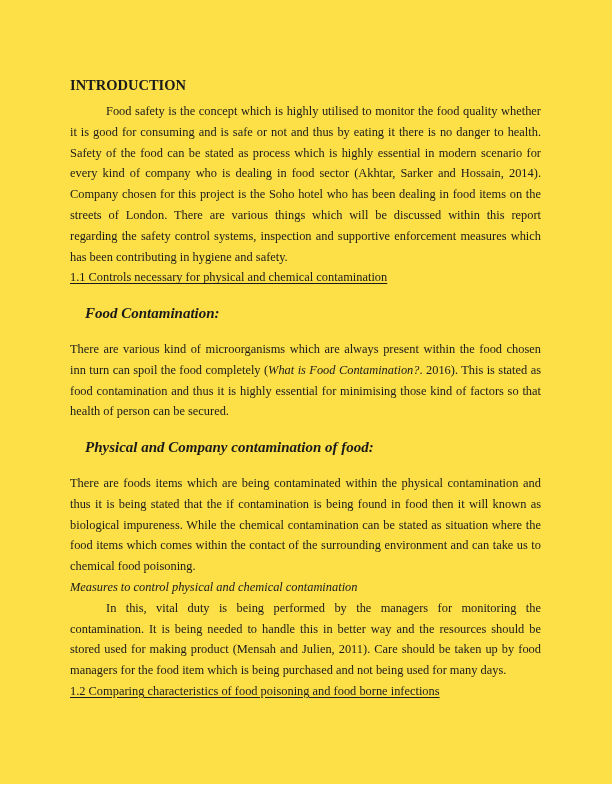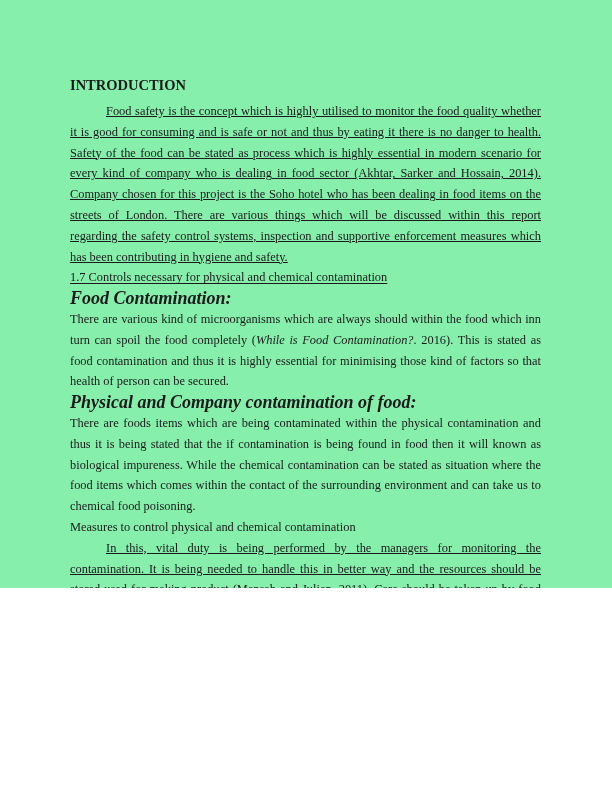--- a/index.html
+++ b/index.html
@@ -3,22 +3,22 @@
 <meta charset="utf-8">
 <style>
   html, body {
     margin: 0;
     padding: 0;
     background: #ffffff;
   }
   .page {
     position: relative;
     width: 612px;
-    height: 588px;
-    background: #86efac;
+    height: 784px;
+    background: #fde047;
     overflow: hidden;
     font-family: "Liberation Serif", "DejaVu Serif", serif;
     color: #1a1a1a;
   }
   .content {
     position: absolute;
     top: 76px;
     left: 70px;
     width: 471px;
   }
@@ -36,55 +36,55 @@
     font-size: 12.4px;
     line-height: 20.8px;
     font-weight: normal;
     text-decoration: underline;
     text-underline-offset: 2px;
     margin: 0;
   }
   .h-underline.spaced {
   }
   .sub-bold-italic {
-    font-size: 18px;
+    font-size: 15px;
     line-height: 20.8px;
     font-weight: bold;
     font-style: italic;
-    margin: 0;
+    margin: 15px;
   }
   .sub-italic {
     font-size: 12.4px;
     line-height: 20.8px;
     font-weight: normal;
+    font-style: italic;
     margin: 0;
   }
   .body-para {
     font-size: 12.4px;
     line-height: 20.8px;
     text-align: justify;
     margin: 0;
   }
   .body-para.indent {
     text-indent: 36px;
-    text-decoration: underline;
   }
   .seg-italic {
     font-style: italic;
   }
 </style>
 </head>
 <body>
 
 <div class="page">
   <div class="content">
       <div class="h-major">INTRODUCTION</div>
       <p class="body-para indent"><span>Food safety is the concept which is highly utilised to monitor the food quality whether it is good for consuming and is safe or not and thus by eating it there is no danger to health. Safety of the food can be stated as process which is highly essential in modern scenario for every kind of company who is dealing in food sector (Akhtar, Sarker and Hossain, 2014). Company chosen for this project is the Soho hotel who has been dealing in food items on the streets of London. There are various things which will be discussed within this report regarding the safety control systems, inspection and supportive enforcement measures which has been contributing in hygiene and safety.</span></p>
-      <div class="h-underline">1.7 Controls necessary for physical and chemical contamination</div>
+      <div class="h-underline">1.1 Controls necessary for physical and chemical contamination</div>
       <div class="sub-bold-italic">Food Contamination:</div>
-      <p class="body-para"><span>There are various kind of microorganisms which are always should within the food which inn turn can spoil the food completely (</span><span class="seg-italic">While is Food Contamination?</span><span>. 2016). This is stated as food contamination and thus it is highly essential for minimising those kind of factors so that health of person can be secured.</span></p>
+      <p class="body-para"><span>There are various kind of microorganisms which are always present within the food chosen inn turn can spoil the food completely (</span><span class="seg-italic">What is Food Contamination?</span><span>. 2016). This is stated as food contamination and thus it is highly essential for minimising those kind of factors so that health of person can be secured.</span></p>
       <div class="sub-bold-italic">Physical and Company contamination of food:</div>
       <p class="body-para"><span>There are foods items which are being contaminated within the physical contamination and thus it is being stated that the if contamination is being found in food then it will known as biological impureness. While the chemical contamination can be stated as situation where the food items which comes within the contact of the surrounding environment and can take us to chemical food poisoning.</span></p>
       <div class="sub-italic">Measures to control physical and chemical contamination</div>
       <p class="body-para indent"><span>In this, vital duty is being performed by the managers for monitoring the contamination. It is being needed to handle this in better way and the resources should be stored used for making product (Mensah and Julien, 2011). Care should be taken up by food managers for the food item which is being purchased and not being used for many days.</span></p>
       <div class="h-underline spaced">1.2 Comparing characteristics of food poisoning and food borne infections</div>
     </div>
 </div>
 
 </body></html>

